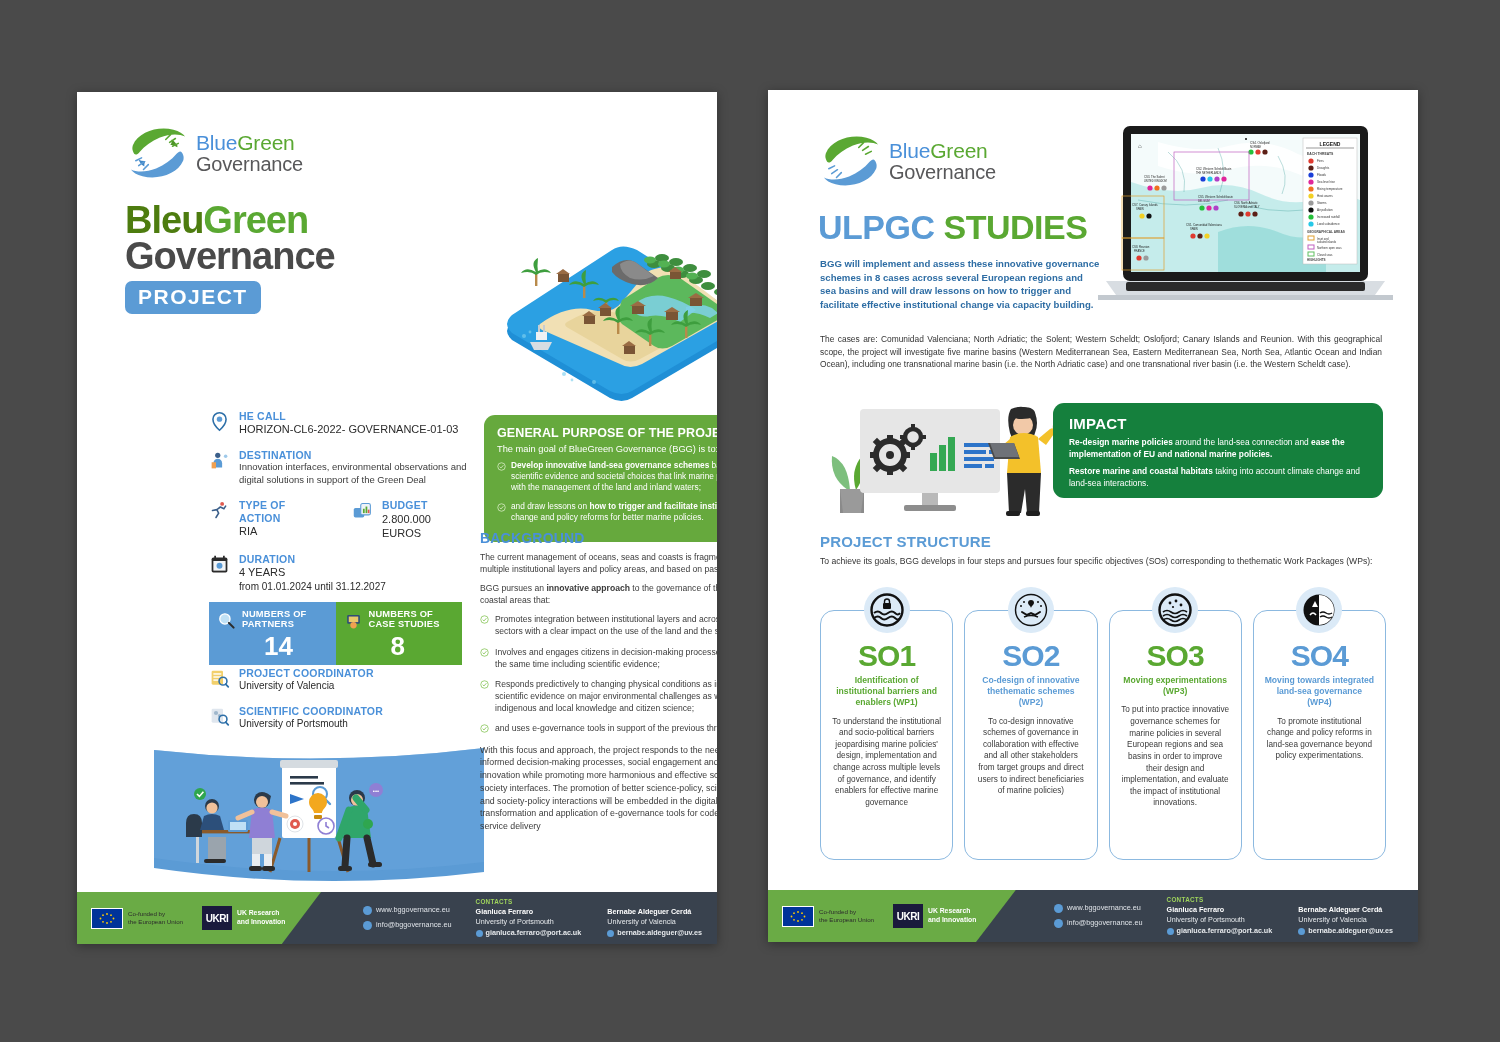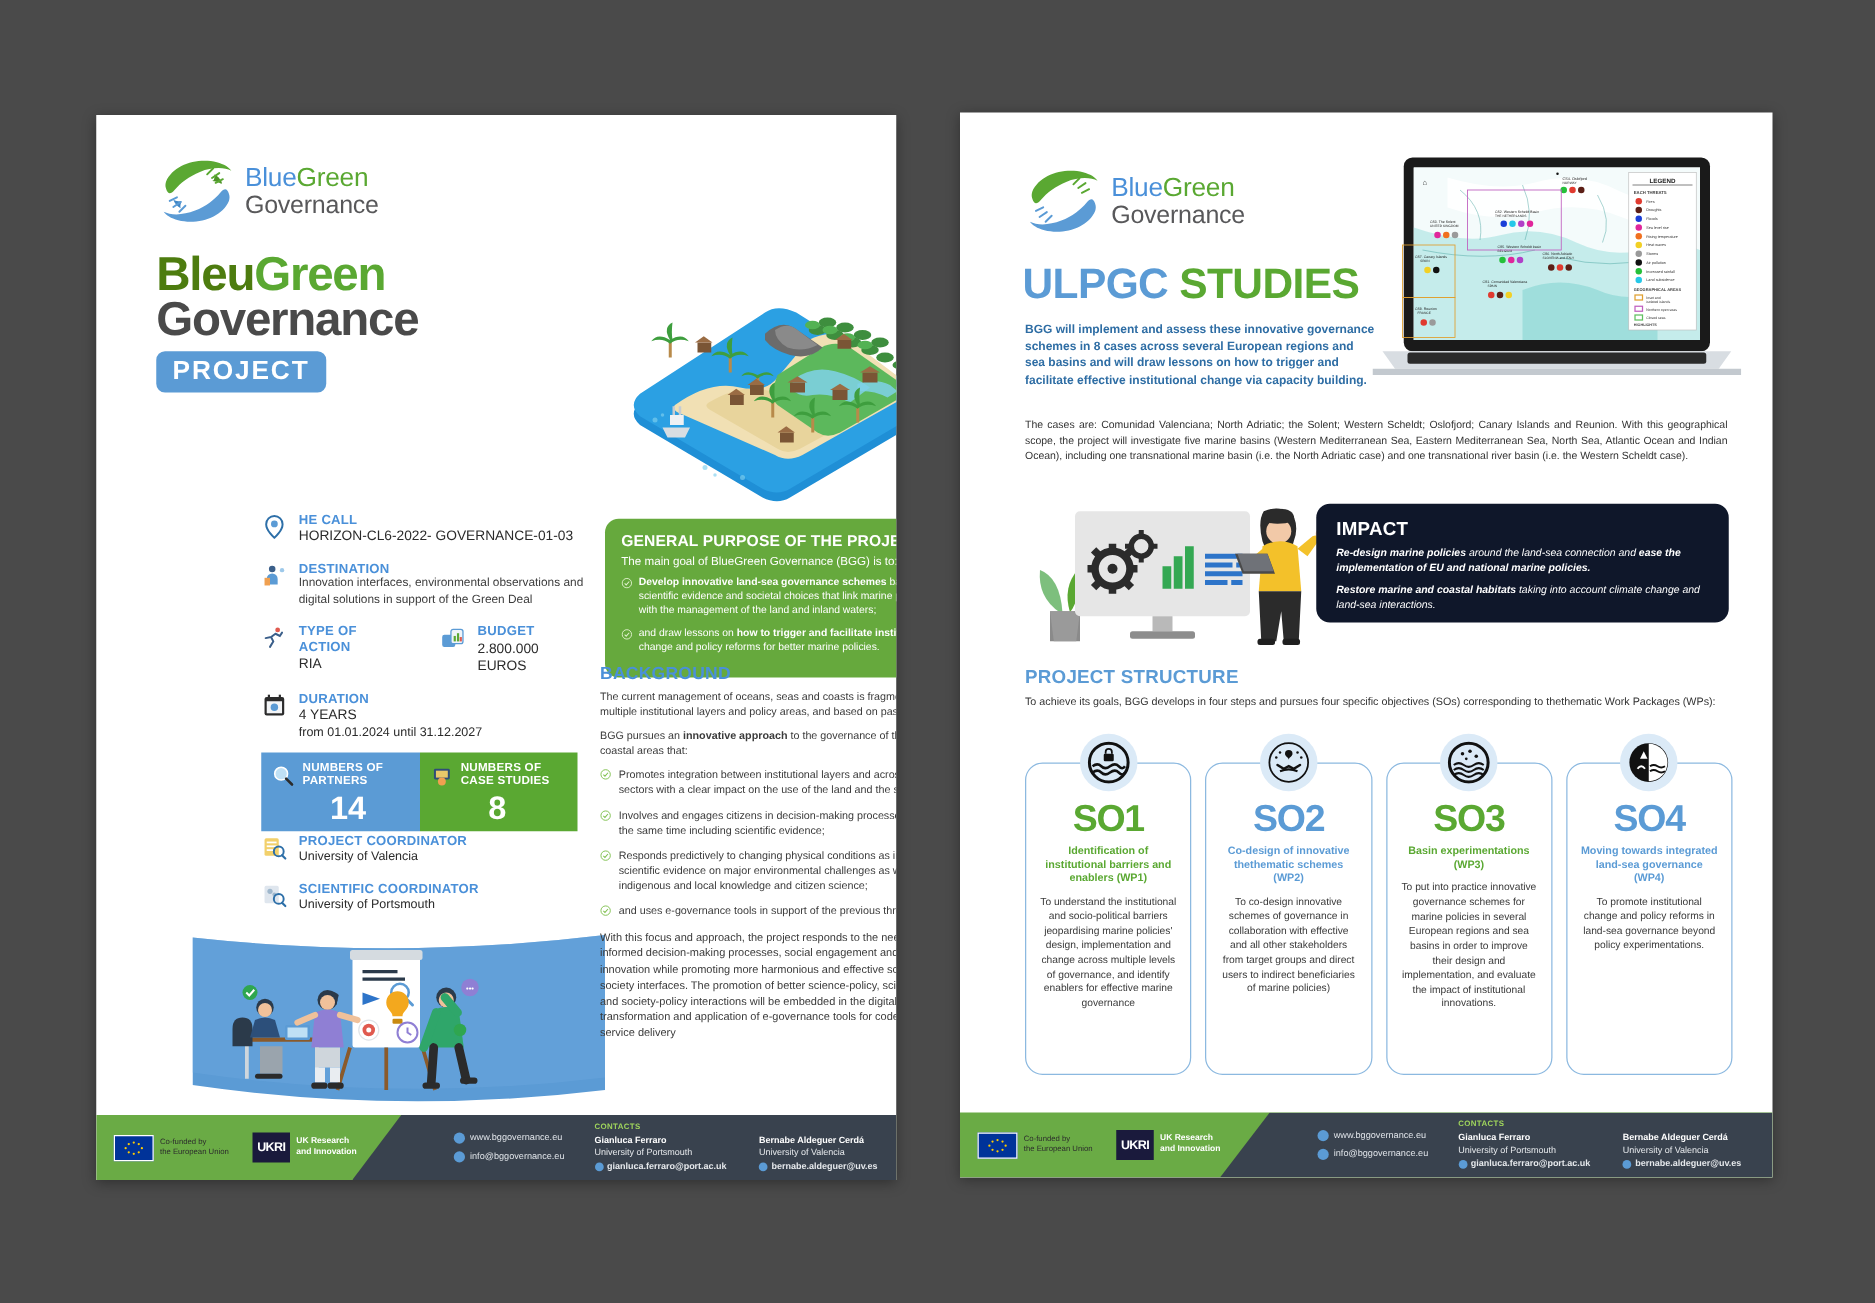--- a/index.html
+++ b/index.html
@@ -121,24 +121,24 @@
   .case-title .c2{ color:#5aa832; }
   .case-lead{ position:absolute; left:52px; top:167px; width:280px; font-size:9.6px;
               color:#2e6da4; font-weight:bold; line-height:1.42;}
   .laptop{ position:absolute; left:330px; top:32px; width:295px; height:190px;}
   .cases-para{ position:absolute; left:52px; top:243px; width:562px; font-size:8.4px;
                color:#333; line-height:1.5; text-align:justify;}
 
   .impact-ill{ position:absolute; left:50px; top:305px; width:250px; height:130px; }
   .impact{
     position:absolute; left:285px; top:313px; width:330px; height:95px;
-    background:#0f172a; border-radius:11px; padding:12px 16px; color:#fff;
+    background:#15803d; border-radius:11px; padding:12px 16px; color:#fff;
   }
   .impact h3{ font-size:15px; font-weight:bold; margin-bottom:5px; letter-spacing:.2px;}
-  .impact p{ font-size:8.4px; line-height:1.42; margin-bottom:5px;font-style:italic;}
+  .impact p{ font-size:8.4px; line-height:1.42; margin-bottom:5px;}
   .impact b{ font-weight:bold; }
 
   .ps{ position:absolute; left:52px; top:443px; width:565px;}
   .ps h3{ color:#5b9bd5; font-size:15px; font-weight:bold; letter-spacing:.2px; margin-bottom:5px;}
   .ps p{ font-size:8.6px; color:#333; line-height:1.42;}
 
   .so-row{ position:absolute; left:52px; top:520px; width:566px; display:flex; gap:11px; }
   .so-card{
     flex:1; border:1.4px solid #8cb9e0; border-radius:14px;
     padding:30px 10px 14px; position:relative; min-height:250px; background:#fff;
@@ -932,21 +932,21 @@
             </g>
           <g fill="#111">
               <circle cx="12" cy="10" r="1.4"></circle>
               <circle cx="18" cy="8" r="1.4"></circle>
               <circle cx="23" cy="12" r="1.4"></circle>
               <circle cx="15" cy="14" r="1.1"></circle>
             </g>
         </svg>
       </div>
       <div class="so-num g">SO3</div>
-      <div class="so-sub g">Basin experimentations (WP3)</div>
+      <div class="so-sub g">Moving experimentations (WP3)</div>
       <div class="so-body">To put into practice innovative governance schemes for marine policies in several European regions and sea basins in order to improve their design and implementation, and evaluate the impact of institutional innovations.</div>
     </div>
 
     <div class="so-card">
       <div class="so-badge">
         <svg width="34" height="34" viewBox="0 0 34 34">
           <circle cx="17" cy="17" r="15.5" fill="#111"></circle>
           <path d="M17 2a15 15 0 0 1 0 30z" fill="#fff"></path>
           <g stroke="#111" stroke-width="1.5" fill="none">
               <path d="M18 20q3-2 6 0t6 0"></path>

